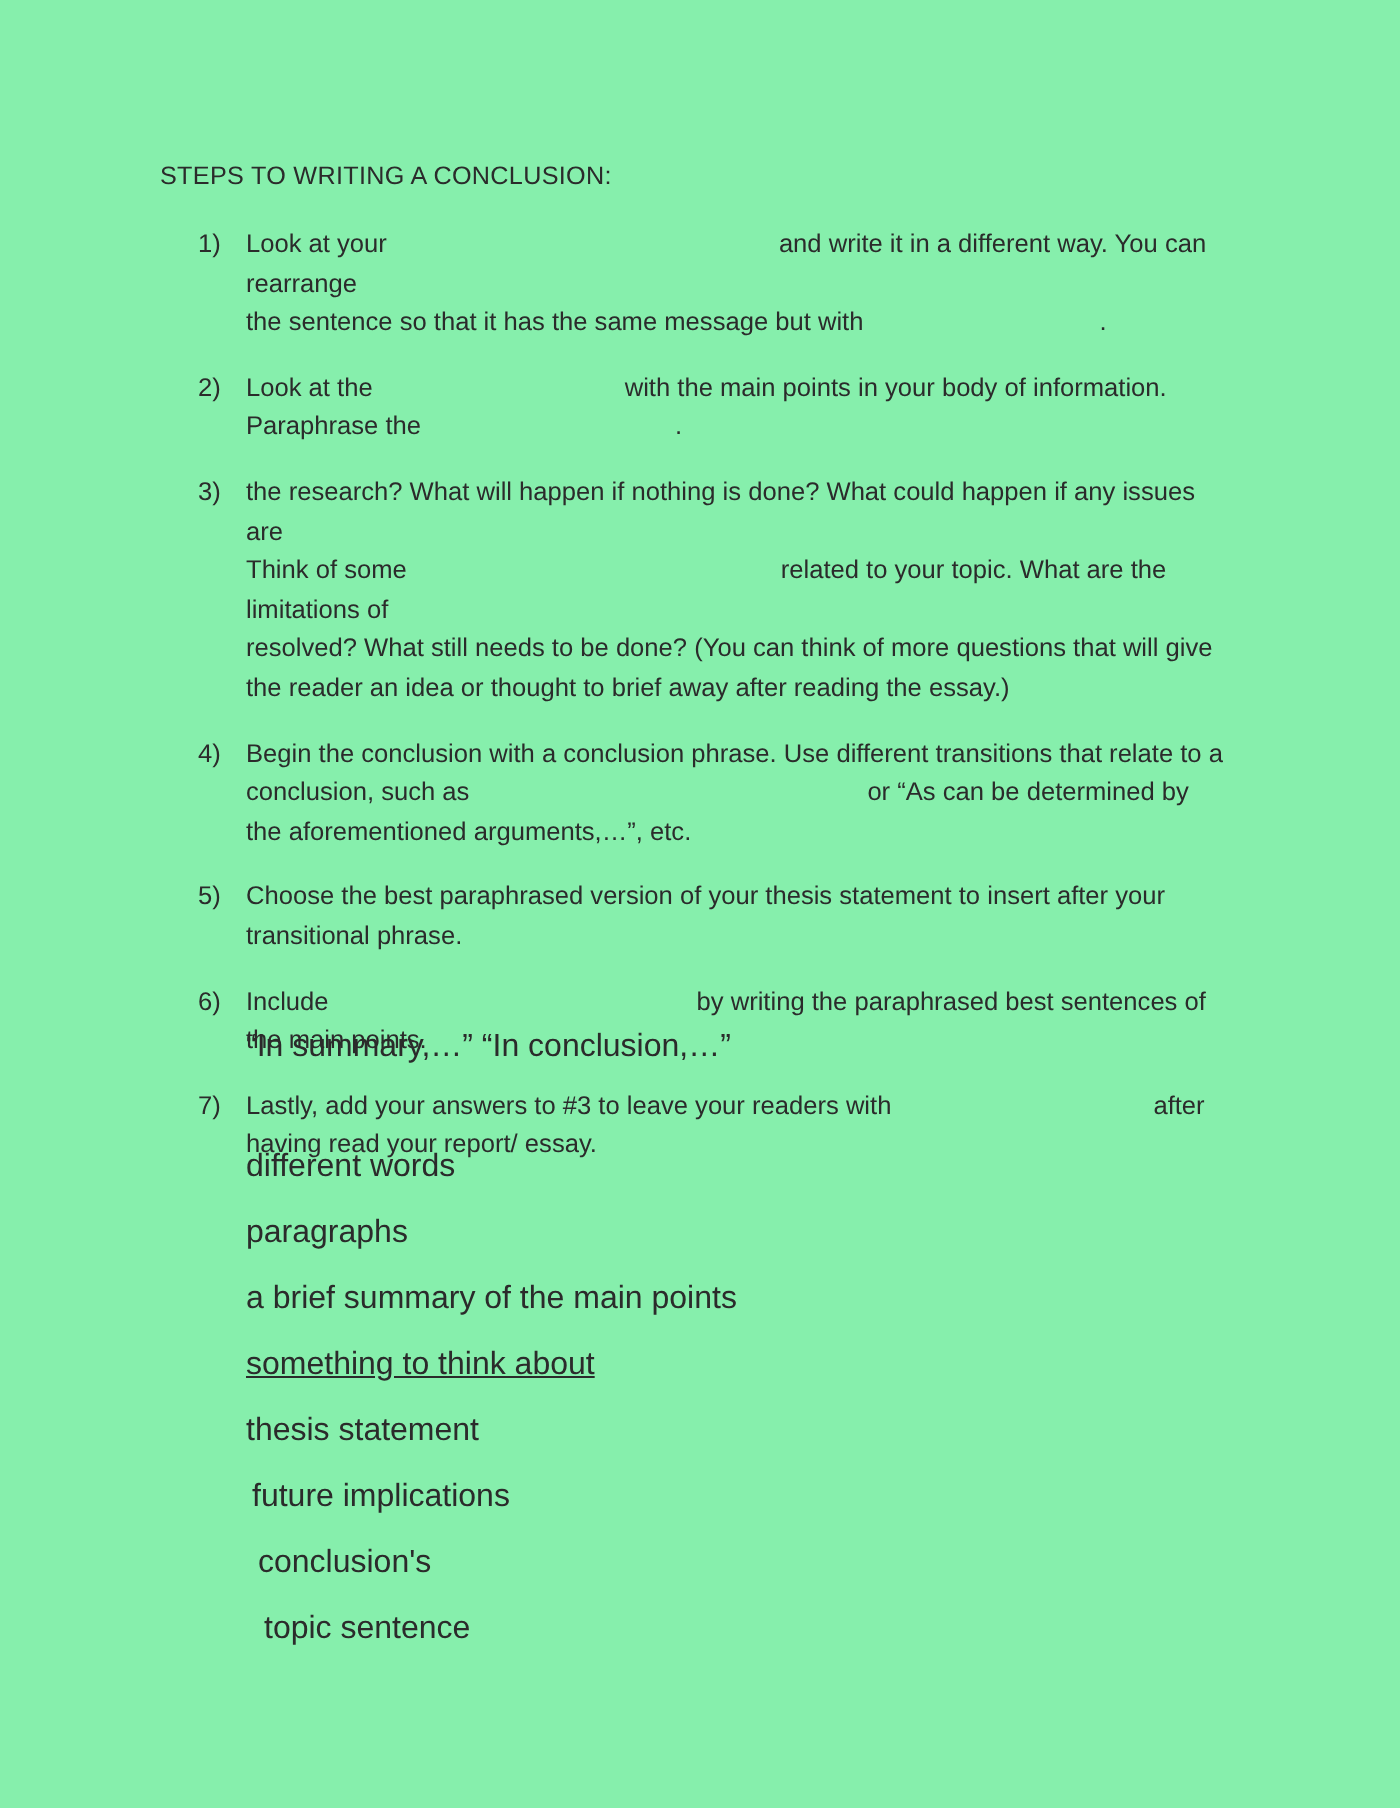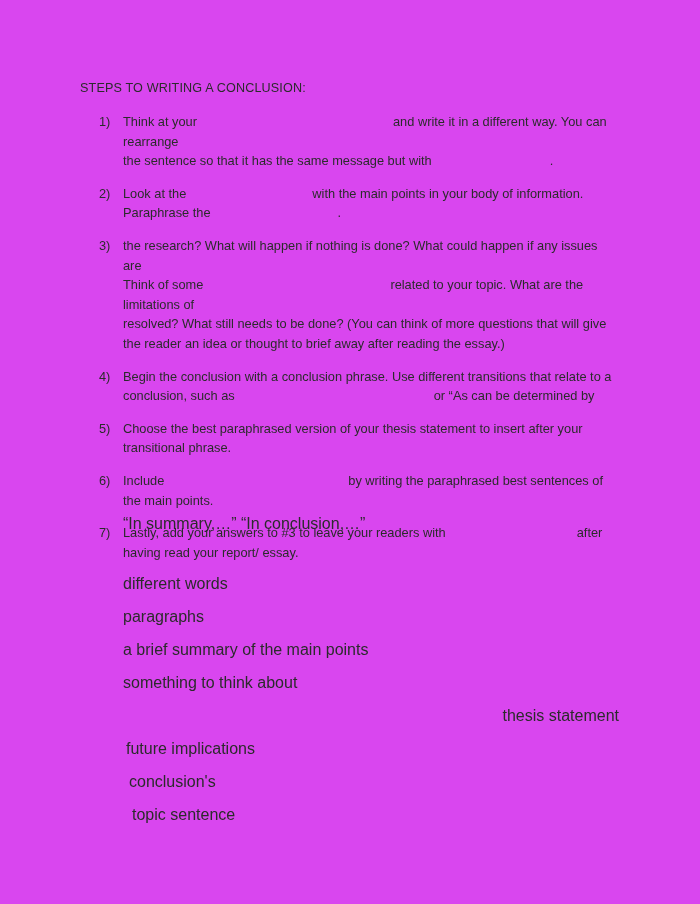--- a/index.html
+++ b/index.html
@@ -11,21 +11,21 @@
     height: 904px;
     background: #ffffff;
     font-family: "Liberation Sans", sans-serif;
     color: #231f20;
     overflow: hidden;
   }
   .page {
     position: relative;
     width: 700px;
     height: 904px;
-    background: #d946ef;
+    background: #86efac;
   }
   .doc-title {
     position: absolute;
     left: 80px;
     top: 81px;
     font-size: 12.6px;
     letter-spacing: 0.15px;
     color: #2b2b2b;
     white-space: nowrap;
   }
@@ -78,21 +78,21 @@
 <body>
 
 <div class="page">
 
   <div class="doc-title">STEPS TO WRITING A CONCLUSION:</div>
 
   <div class="steps-list">
       <div class="step-item">
         <div class="step-marker">1)</div>
         <div class="step-body">
-          <div class="step-line"><span>Think at your</span><span class="blank" style="width: 196px;">&nbsp;</span><span>and write it in a different way. You can rearrange</span></div>
+          <div class="step-line"><span>Look at your</span><span class="blank" style="width: 196px;">&nbsp;</span><span>and write it in a different way. You can rearrange</span></div>
           <div class="step-line"><span>the sentence so that it has the same message but with</span><span class="blank" style="width: 118px;">&nbsp;</span><span>.</span></div>
         </div>
       </div>
       <div class="step-item">
         <div class="step-marker">2)</div>
         <div class="step-body">
           <div class="step-line"><span>Look at the</span><span class="blank" style="width: 126px;">&nbsp;</span><span>with the main points in your body of information.</span></div>
           <div class="step-line"><span>Paraphrase the</span><span class="blank" style="width: 127px;">&nbsp;</span><span>.</span></div>
         </div>
       </div>
@@ -103,20 +103,21 @@
           <div class="step-line"><span>Think of some</span><span class="blank" style="width: 187px;">&nbsp;</span><span>related to your topic. What are the limitations of</span></div>
           <div class="step-line"><span>resolved? What still needs to be done? (You can think of more questions that will give</span></div>
           <div class="step-line"><span>the reader an idea or thought to brief away after reading the essay.)</span></div>
         </div>
       </div>
       <div class="step-item">
         <div class="step-marker">4)</div>
         <div class="step-body">
           <div class="step-line"><span>Begin the conclusion with a conclusion phrase. Use different transitions that relate to a</span></div>
           <div class="step-line"><span>conclusion, such as</span><span class="blank" style="width: 199px;">&nbsp;</span><span>or “As can be determined by</span></div>
+          <div class="step-line"><span>the aforementioned arguments,…”, etc.</span></div>
         </div>
       </div>
       <div class="step-item">
         <div class="step-marker">5)</div>
         <div class="step-body">
           <div class="step-line"><span>Choose the best paraphrased version of your thesis statement to insert after your</span></div>
           <div class="step-line"><span>transitional phrase.</span></div>
         </div>
       </div>
       <div class="step-item">
@@ -133,20 +134,20 @@
           <div class="step-line"><span>having read your report/ essay.</span></div>
         </div>
       </div>
     </div>
 
   <div class="wordbank">
       <div class="bank-row" style="padding-left: 24px;">“In summary,…” “In conclusion,…”</div>
       <div class="bank-row" style="padding-left: 24px; margin-top: 40px;">different words</div>
       <div class="bank-row" style="padding-left: 24px;">paragraphs</div>
       <div class="bank-row" style="padding-left: 24px;">a brief summary of the main points</div>
-      <div class="bank-row" style="padding-left: 24px;">something to think about</div>
-      <div class="bank-row" style="padding-left: 24px; text-align: right;">thesis statement</div>
+      <div class="bank-row" style="padding-left: 24px; text-decoration: underline;">something to think about</div>
+      <div class="bank-row" style="padding-left: 24px;">thesis statement</div>
       <div class="bank-row" style="padding-left: 27px;">future implications</div>
       <div class="bank-row" style="padding-left: 30px;">conclusion's</div>
       <div class="bank-row" style="padding-left: 33px;">topic sentence</div>
     </div>
 
 </div>
 
 </body></html>

